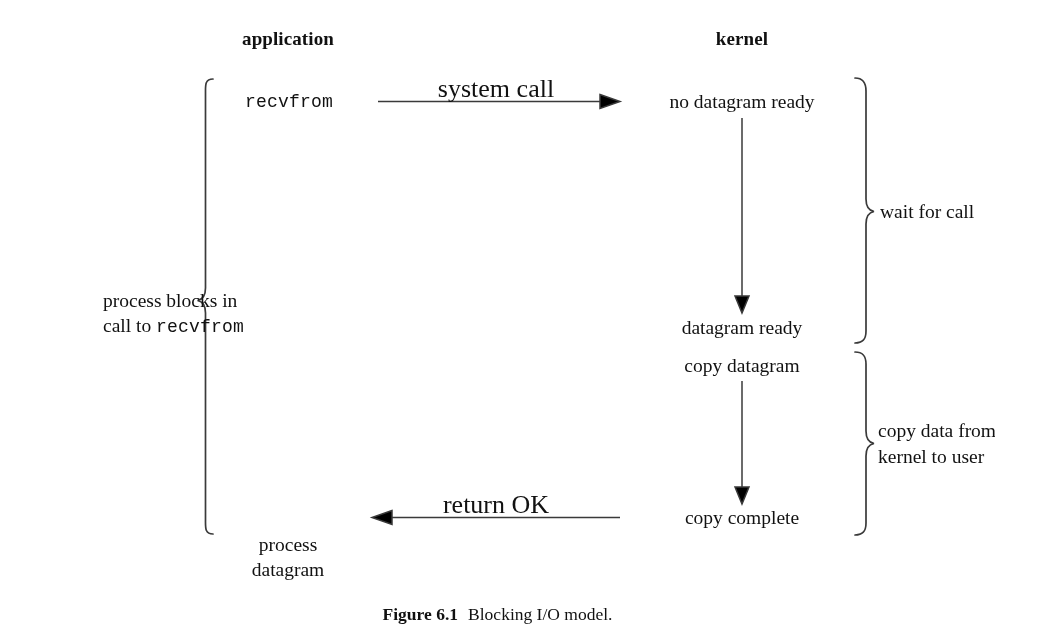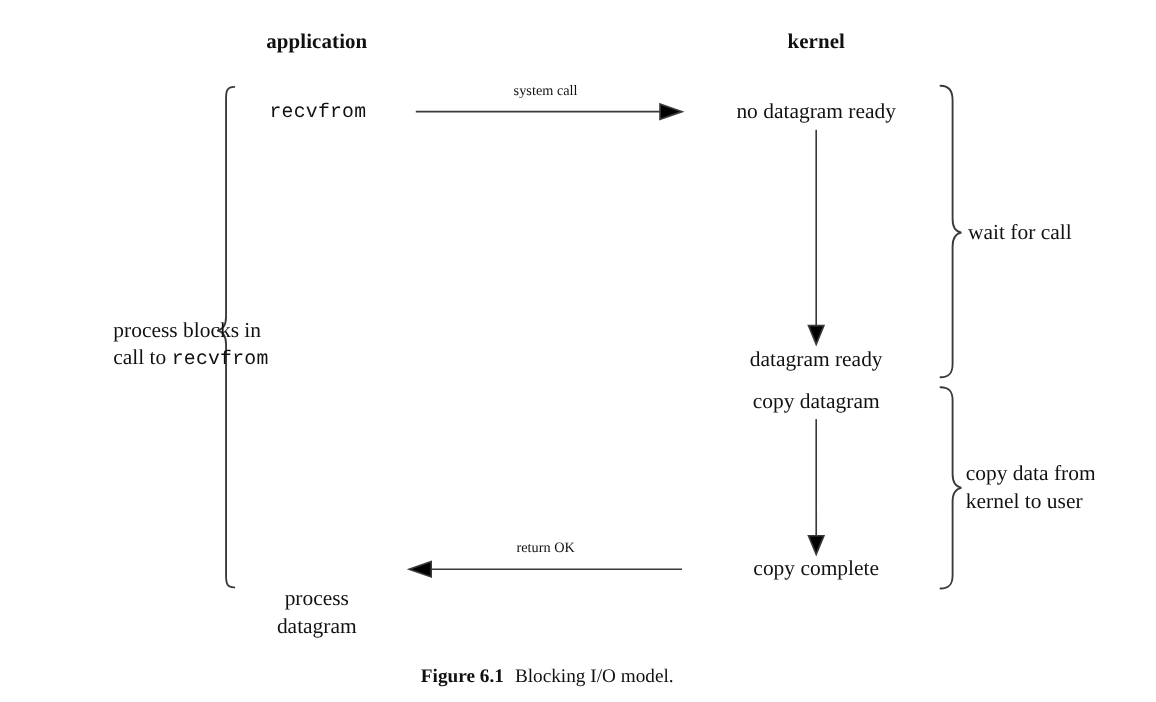--- a/index.html
+++ b/index.html
@@ -35,21 +35,21 @@
     text-align: center;
     transform: translateX(-50%);
     line-height: 25px;
   }
   .mono {
     font-family: Liberation Mono, monospace;
     font-size: 18px;
     letter-spacing: 0.2px;
   }
   .arrow-label {
-    font-size: 13px;
+    font-size: 26px;
     white-space: nowrap;
     text-align: right;
     transform: translateX(-50%);
   }
   .brace-label {
     font-size: 19.5px;
     white-space: nowrap;
     line-height: 26px;
   }
   svg.overlay {

